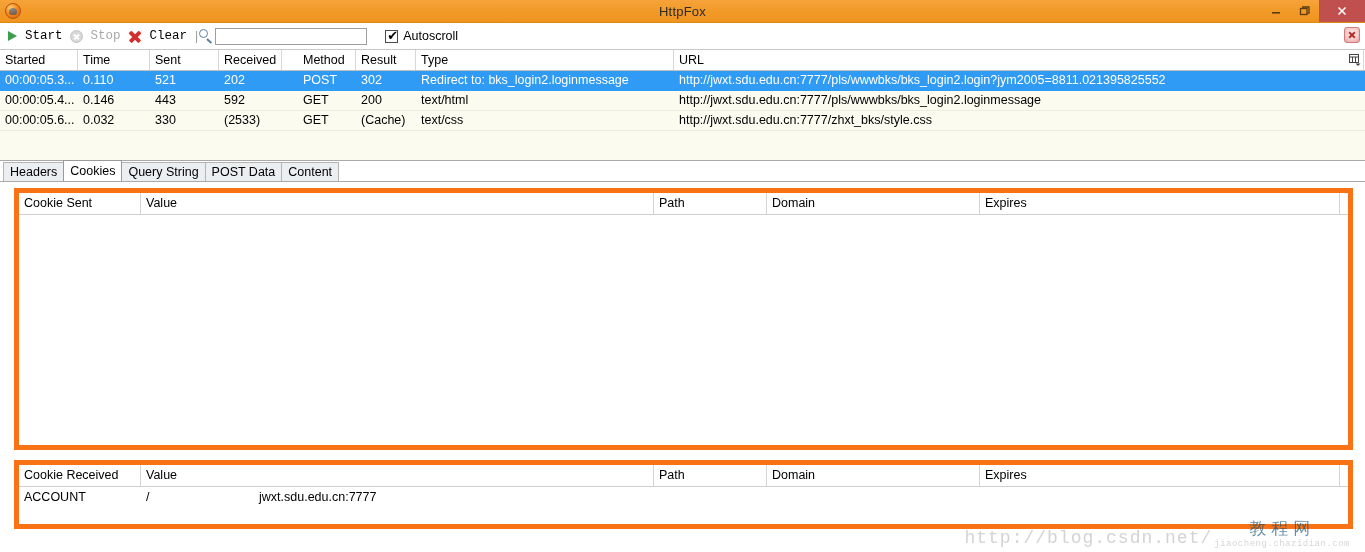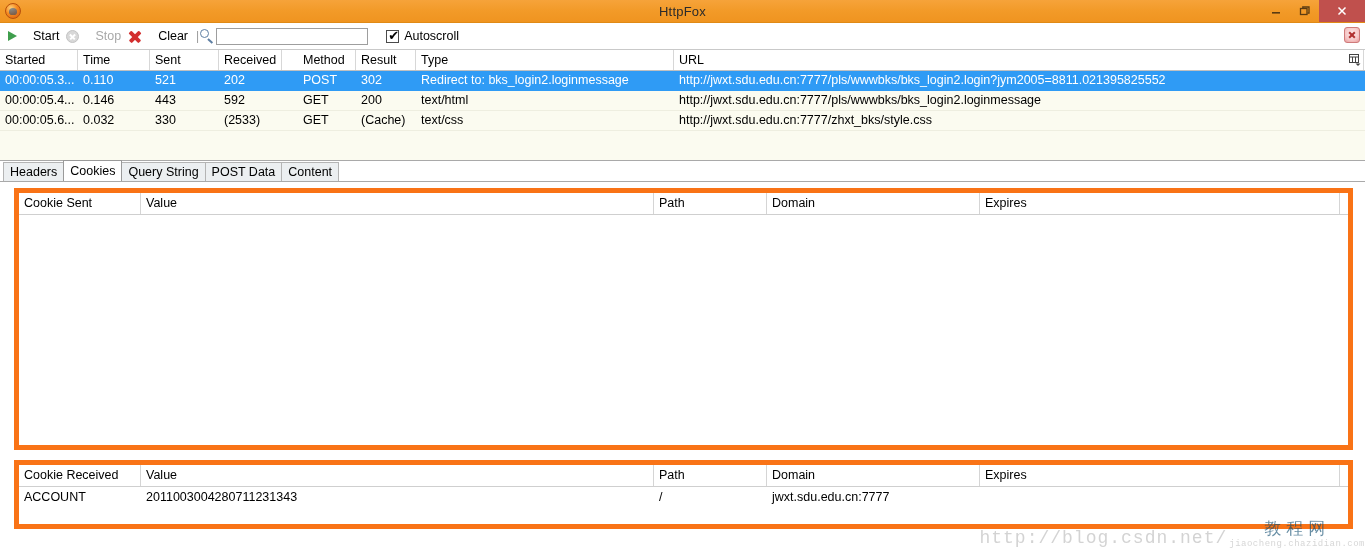--- a/index.html
+++ b/index.html
@@ -81,25 +81,26 @@
     background: #ffffff;
     display: flex;
     align-items: center;
     padding: 0 0 0 4px;
     border-bottom: 1px solid #c9c9c9;
     position: relative;
   }
   .tb-item {
     display: flex;
     align-items: center;
-    gap: 16px;
+    gap: 8px;
     padding: 0 5px 0 2px;
     height: 20px;
     font-size: 12.5px;
     white-space: nowrap;
+    font-family: Liberation Mono, monospace;
   }
   .tb-item.disabled { color: #a8a8a8; }
   .tri-play {
     width: 0; height: 0;
     border-left: 9px solid #3f9e4d;
     border-top: 5px solid transparent;
     border-bottom: 5px solid transparent;
     margin-left: 2px;
   }
   .ico-stop {
@@ -351,21 +352,21 @@
   .k-value   { width: 513px; }
   .k-path    { width: 113px; }
   .k-domain  { width: 213px; }
   .k-expires { width: 360px; }
   .panel-body-sent { height: 230px; background: #ffffff; }
   .panel-body-recv { height: 37px; background: #ffffff; }
 
   
   .watermark {
     position: absolute;
-    right: 0;
+    right: 15px;
     bottom: 3px;
     pointer-events: none;
     opacity: .62;
     display: flex;
     align-items: flex-end;
     gap: 2px;
   }
   .wm-url {
     font-family: "Liberation Mono", monospace;
     font-size: 18px;
@@ -525,21 +526,20 @@
     <div class="panel-head">
       <div class="ph k-name">Cookie Received</div>
       <div class="ph k-value">Value</div>
       <div class="ph k-path">Path</div>
       <div class="ph k-domain">Domain</div>
       <div class="ph k-expires">Expires</div>
     </div>
     <div class="panel-body-recv">
       <div class="panel-row">
         <div class="pc k-name">ACCOUNT</div>
-        <div class="pc k-value">2011003004280711231343</div>
         <div class="pc k-path">/</div>
         <div class="pc k-domain">jwxt.sdu.edu.cn:7777</div>
       </div>
     </div>
   </div>
 </div>
 
 <div class="watermark">
   <span class="wm-url">http://blog.csdn.net/</span>
   <span class="wm-box">

